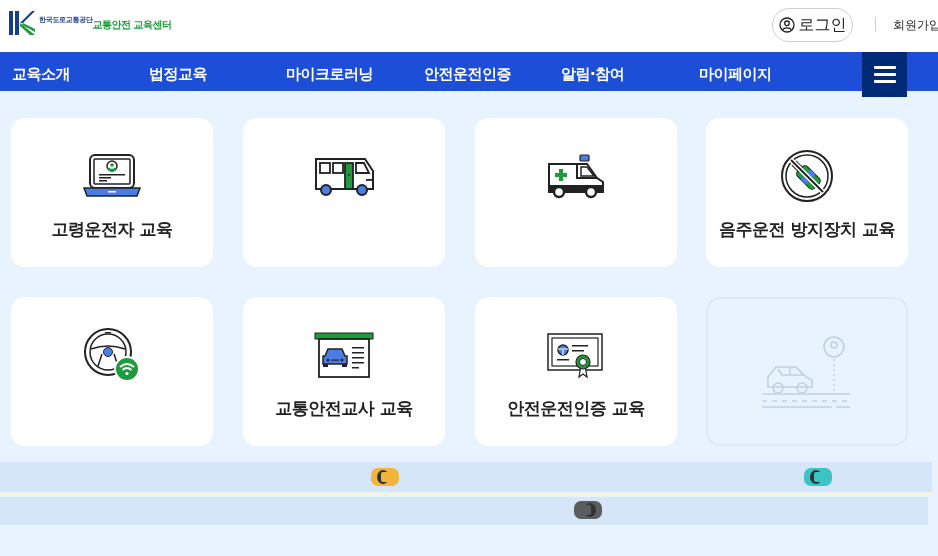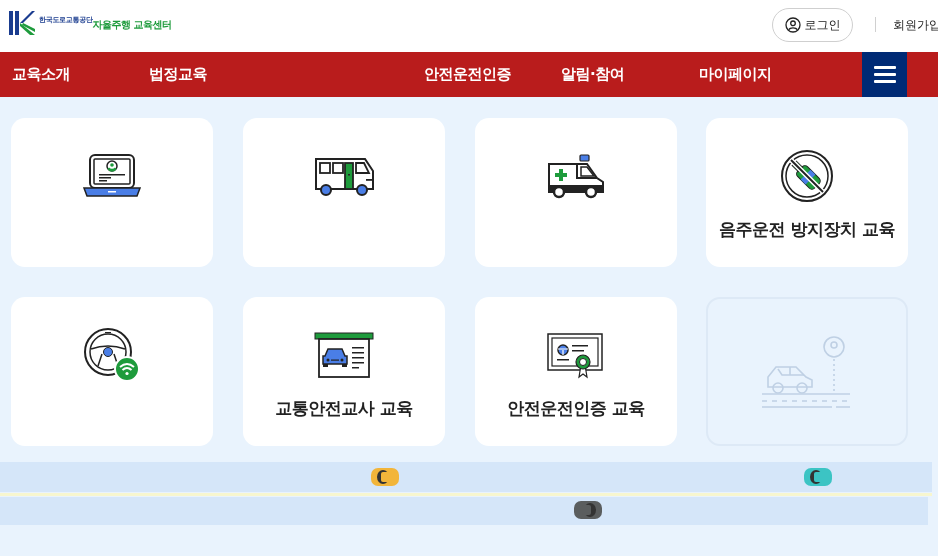--- a/index.html
+++ b/index.html
@@ -3,25 +3,25 @@
 <meta charset="utf-8">
 <style>
   * { box-sizing: border-box; margin: 0; padding: 0; }
   html, body { width: 938px; height: 556px; overflow: hidden; background: #e9f3fd; font-family: "DejaVu Sans", "Liberation Sans", sans-serif; }
   .header { position: absolute; left: 0; top: 0; width: 938px; height: 52px; background: #ffffff; }
   .logo { position: absolute; left: 8px; top: 9px; display: flex; align-items: center; }
   .logo-mark { width: 28px; height: 28px; }
   .logo-text { margin-left: 3px; display: flex; line-height: 1; }
   .logo-sub { font-size: 7px; color: #1a3c8f; font-weight: bold; letter-spacing: -0.3px; }
   .logo-main { font-size: 10px; color: #1e9b3c; font-weight: bold; margin-top: 3px; letter-spacing: -0.5px; }
-  .login-btn { position: absolute; left: 772px; top: 8px; width: 81px; height: 34px; border: 1px solid #cfcfcf; border-radius: 17px; background: #fff; display: flex; align-items: center; justify-content: center; gap: 4px; font-size: 12px; color: #222; cursor: pointer; }
+  .login-btn { position: absolute; left: 772px; top: 8px; width: 81px; height: 34px; border: 1px solid #cfcfcf; border-radius: 17px; background: #fff; display: flex; align-items: center; justify-content: center; gap: 4px; font-size: 16px; color: #222; cursor: pointer; }
   .login-btn svg { width: 16px; height: 16px; }
   .divider { position: absolute; left: 875px; top: 17px; width: 1px; height: 15px; background: #d0d0d0; }
   .signup { position: absolute; left: 893px; top: 17px; font-size: 12px; color: #222; white-space: nowrap; cursor: pointer; }
-  .gnb { position: absolute; left: 0; top: 52px; width: 938px; height: 45px; background: #b91c1c; }
+  .gnb { position: absolute; left: 0; top: 52px; width: 938px; height: 39px; background: #1d4ed8; }
   .gnb-item { position: absolute; top: 0; height: 45px; line-height: 45px; color: #fff; font-size: 15px; font-weight: bold; white-space: nowrap; letter-spacing: -0.5px; cursor: pointer; }
   .menu-btn { position: absolute; left: 862px; top: 0; width: 45px; height: 45px; background: #002a75; display: flex; flex-direction: column; align-items: center; justify-content: center; gap: 4px; cursor: pointer; }
   .menu-btn span { display: block; width: 22px; height: 3px; background: #fff; border-radius: 1px; }
   .card { position: absolute; width: 202px; height: 149px; background: #fff; border-radius: 14px; display: flex; flex-direction: column; align-items: center; cursor: pointer; }
   .card .ico { margin-top: 32px; width: 64px; height: 52px; display: flex; align-items: center; justify-content: center; }
   .card .lbl { margin-top: 16px; font-size: 17px; font-weight: bold; color: #222; letter-spacing: -0.5px; white-space: nowrap; }
   .card.ghost { background: #e9f3fd; border: 2px solid #dde9f6; }
   .road { position: absolute; left: 0; top: 462px; width: 932px; height: 63px; }
   .lane1 { position: absolute; left: 0; top: 0; width: 932px; height: 30px; background: #d5e6f9; }
   .center-line { position: absolute; left: 0; top: 31px; width: 932px; height: 3px; background: #f7f6cf; }
@@ -35,39 +35,40 @@
   <div class="logo">
     <svg class="logo-mark" viewBox="0 0 28 28">
       <rect x="1" y="2" width="4" height="24" fill="#1a3c8f"></rect>
       <rect x="7" y="2" width="4" height="24" fill="#1a3c8f"></rect>
       <path d="M12 14 L24 2 L27 2 L15 14 Z" fill="#1a3c8f"></path>
       <path d="M12 14 L27 26 L22 26 L12 17 Z" fill="#1e9b3c"></path>
       <path d="M15 14 L27 20 L27 23 L14 16 Z" fill="#1e9b3c"></path>
     </svg>
     <div class="logo-text">
       <span class="logo-sub">한국도로교통공단</span>
-      <span class="logo-main">자율주행 교육센터</span>
+      <span class="logo-main">교통안전 교육센터</span>
     </div>
   </div>
 
   <div class="login-btn">
     <svg viewBox="0 0 16 16">
       <circle cx="8" cy="8" r="7" fill="none" stroke="#222" stroke-width="1.3"></circle>
       <circle cx="8" cy="6.3" r="2.3" fill="none" stroke="#222" stroke-width="1.3"></circle>
       <path d="M3.8 12.8 C5 10.2 11 10.2 12.2 12.8" fill="none" stroke="#222" stroke-width="1.3"></path>
     </svg>
     <span>로그인</span>
   </div>
   <div class="divider"></div>
   <div class="signup">회원가입</div>
 </div>
 
 <div class="gnb">
   <div class="gnb-item" style="left:12px">교육소개</div>
   <div class="gnb-item" style="left:149px">법정교육</div>
+  <div class="gnb-item" style="left:286px">마이크로러닝</div>
   <div class="gnb-item" style="left:424px">안전운전인증</div>
   <div class="gnb-item" style="left:699px">마이페이지</div>
   <div class="gnb-item" style="left:561px">알림·참여</div>
   <div class="menu-btn">
     <span></span>
       <span></span>
       <span></span>
   </div>
 </div>
 
@@ -79,20 +80,21 @@
       <circle cx="30" cy="14" r="5" fill="#fff" stroke="#222" stroke-width="1.5"></circle>
       <path d="M25.5 17 A5 5 0 0 0 34.5 17 L33 15.5 A4 4 0 0 1 27 15.5 Z" fill="#1e9b3c"></path>
       <circle cx="30" cy="13" r="1.8" fill="#1e9b3c"></circle>
       <rect x="17" y="22" width="26" height="1.5" fill="#222"></rect>
       <rect x="17" y="25" width="12" height="1.5" fill="#222"></rect>
       <rect x="17" y="28" width="8" height="1.5" fill="#222"></rect>
       <path d="M2 36 H58 L55 44 H5 Z" fill="#4a7ee6" stroke="#222" stroke-width="1.5"></path>
       <rect x="26" y="39" width="8" height="1.5" fill="#fff"></rect>
     </svg>
   </div>
+  <div class="lbl">고령운전자 교육</div>
 </div>
 
 <div class="card" style="left:243px;top:118px">
   <div class="ico">
     <svg width="62" height="46" viewBox="0 0 62 46">
       <path d="M3 6 H52 L60 18 V36 H3 Z" fill="#fff" stroke="#222" stroke-width="2"></path>
       <rect x="7" y="10" width="10" height="10" fill="#fff" stroke="#222" stroke-width="1.8"></rect>
       <rect x="20" y="10" width="10" height="10" fill="#fff" stroke="#222" stroke-width="1.8"></rect>
       <rect x="32" y="10" width="8" height="26" fill="#1e9b3c" stroke="#222" stroke-width="1.8"></rect>
       <rect x="35" y="21" width="2" height="1.5" fill="#222"></rect>

